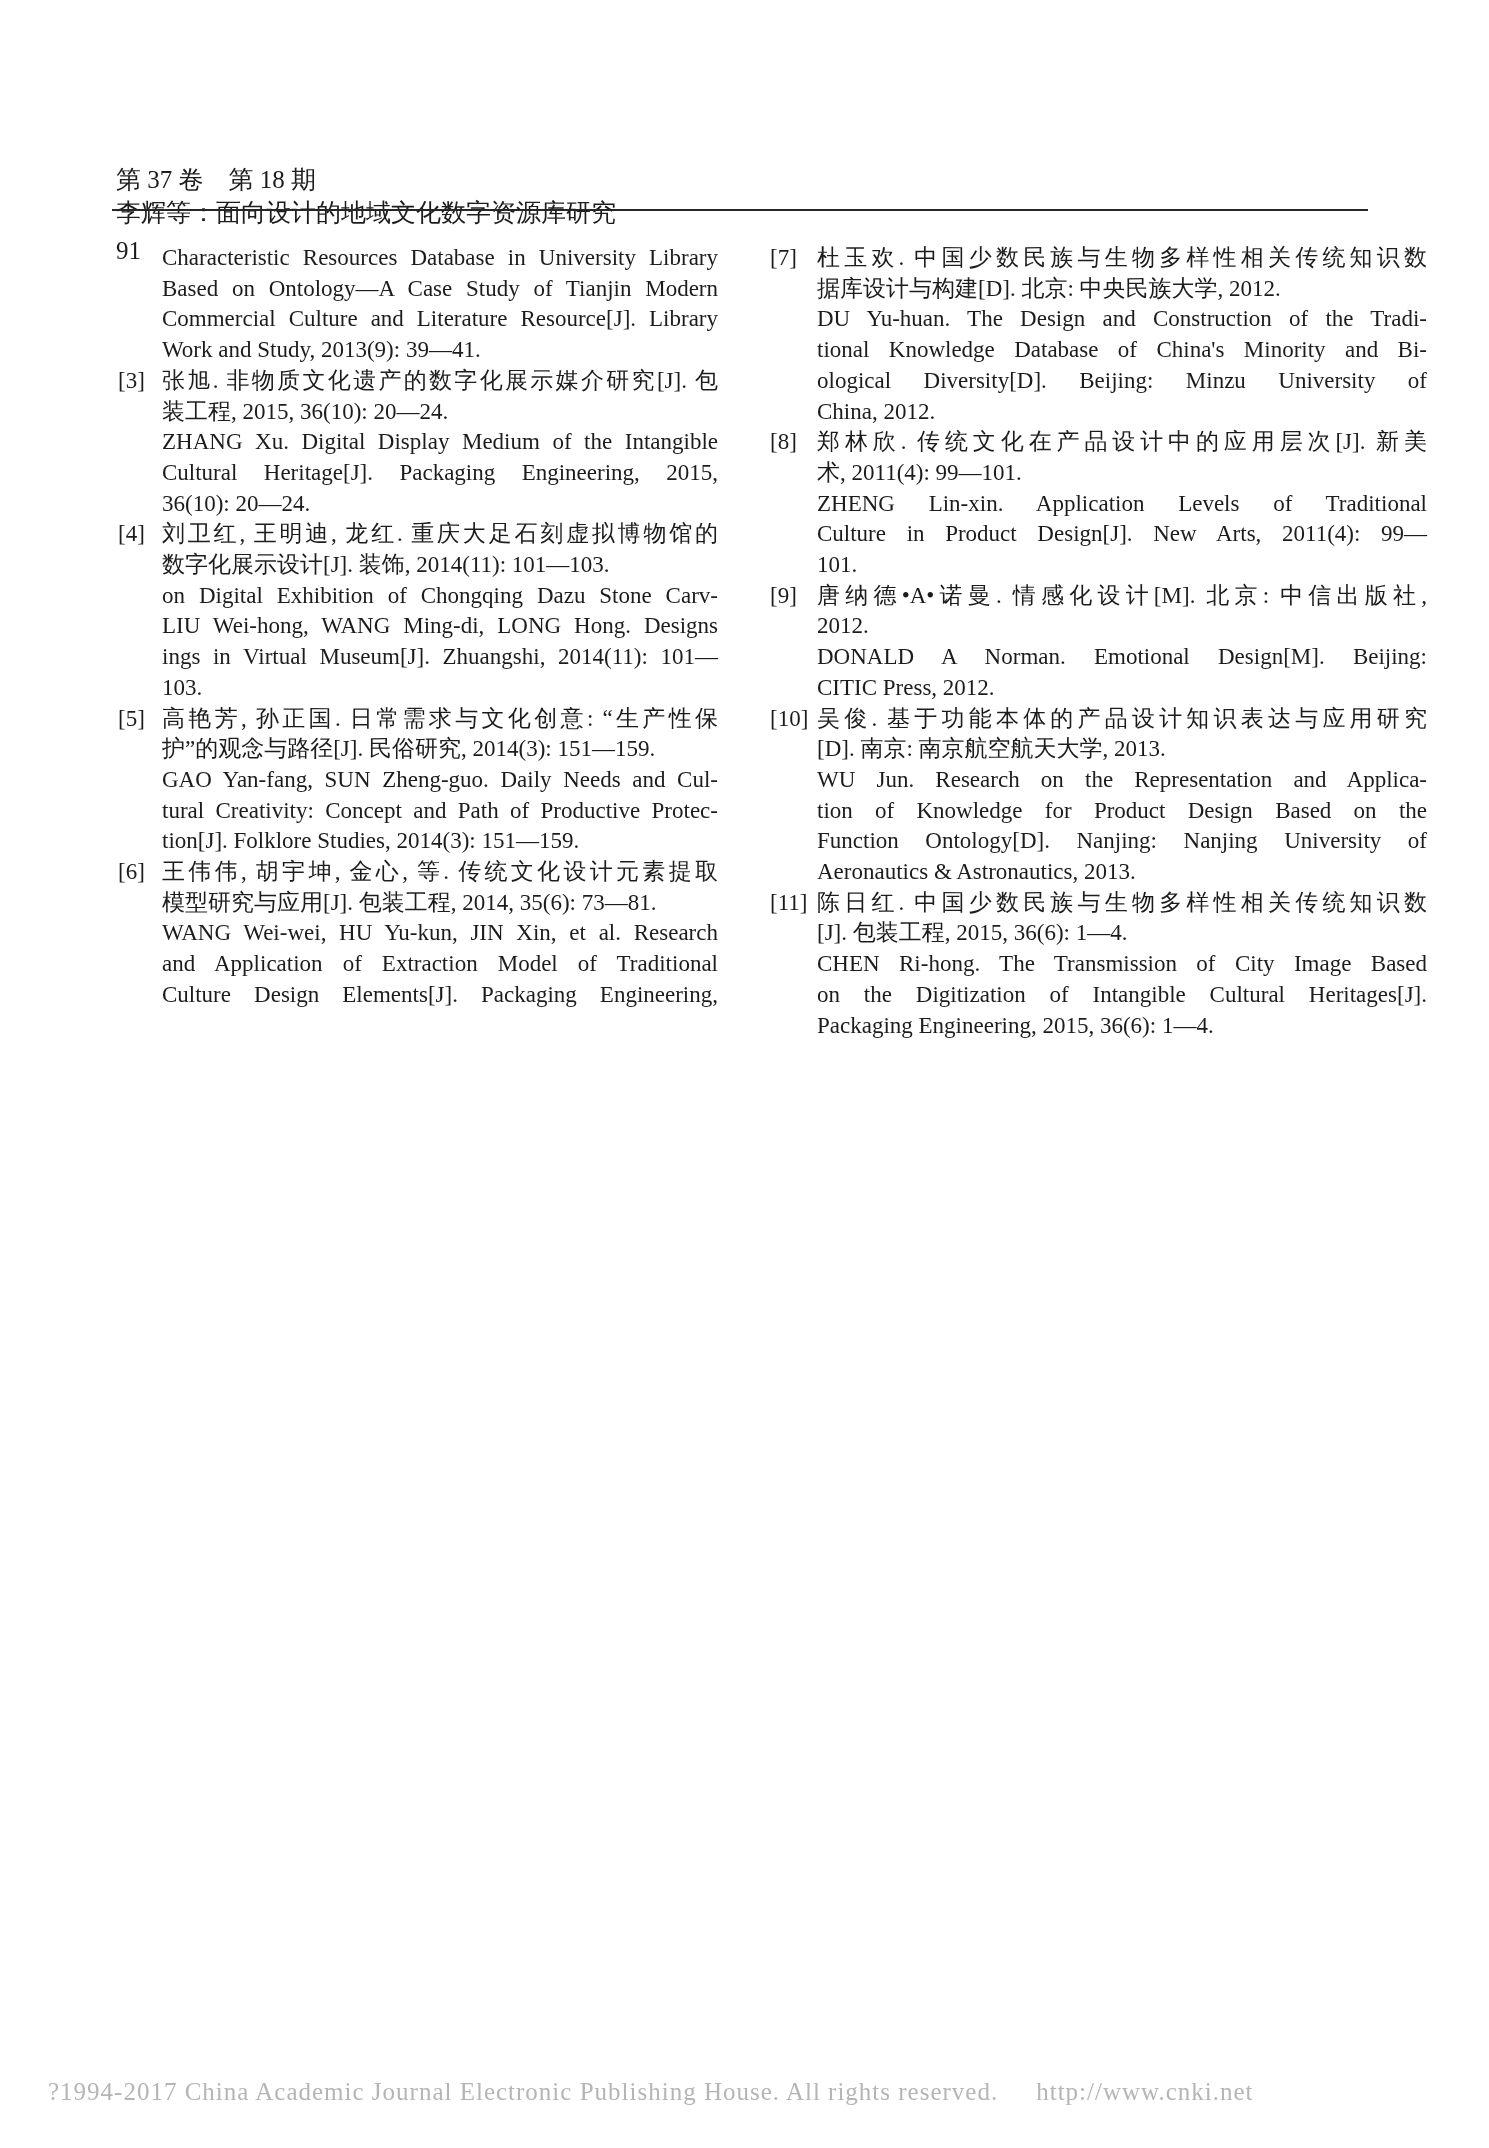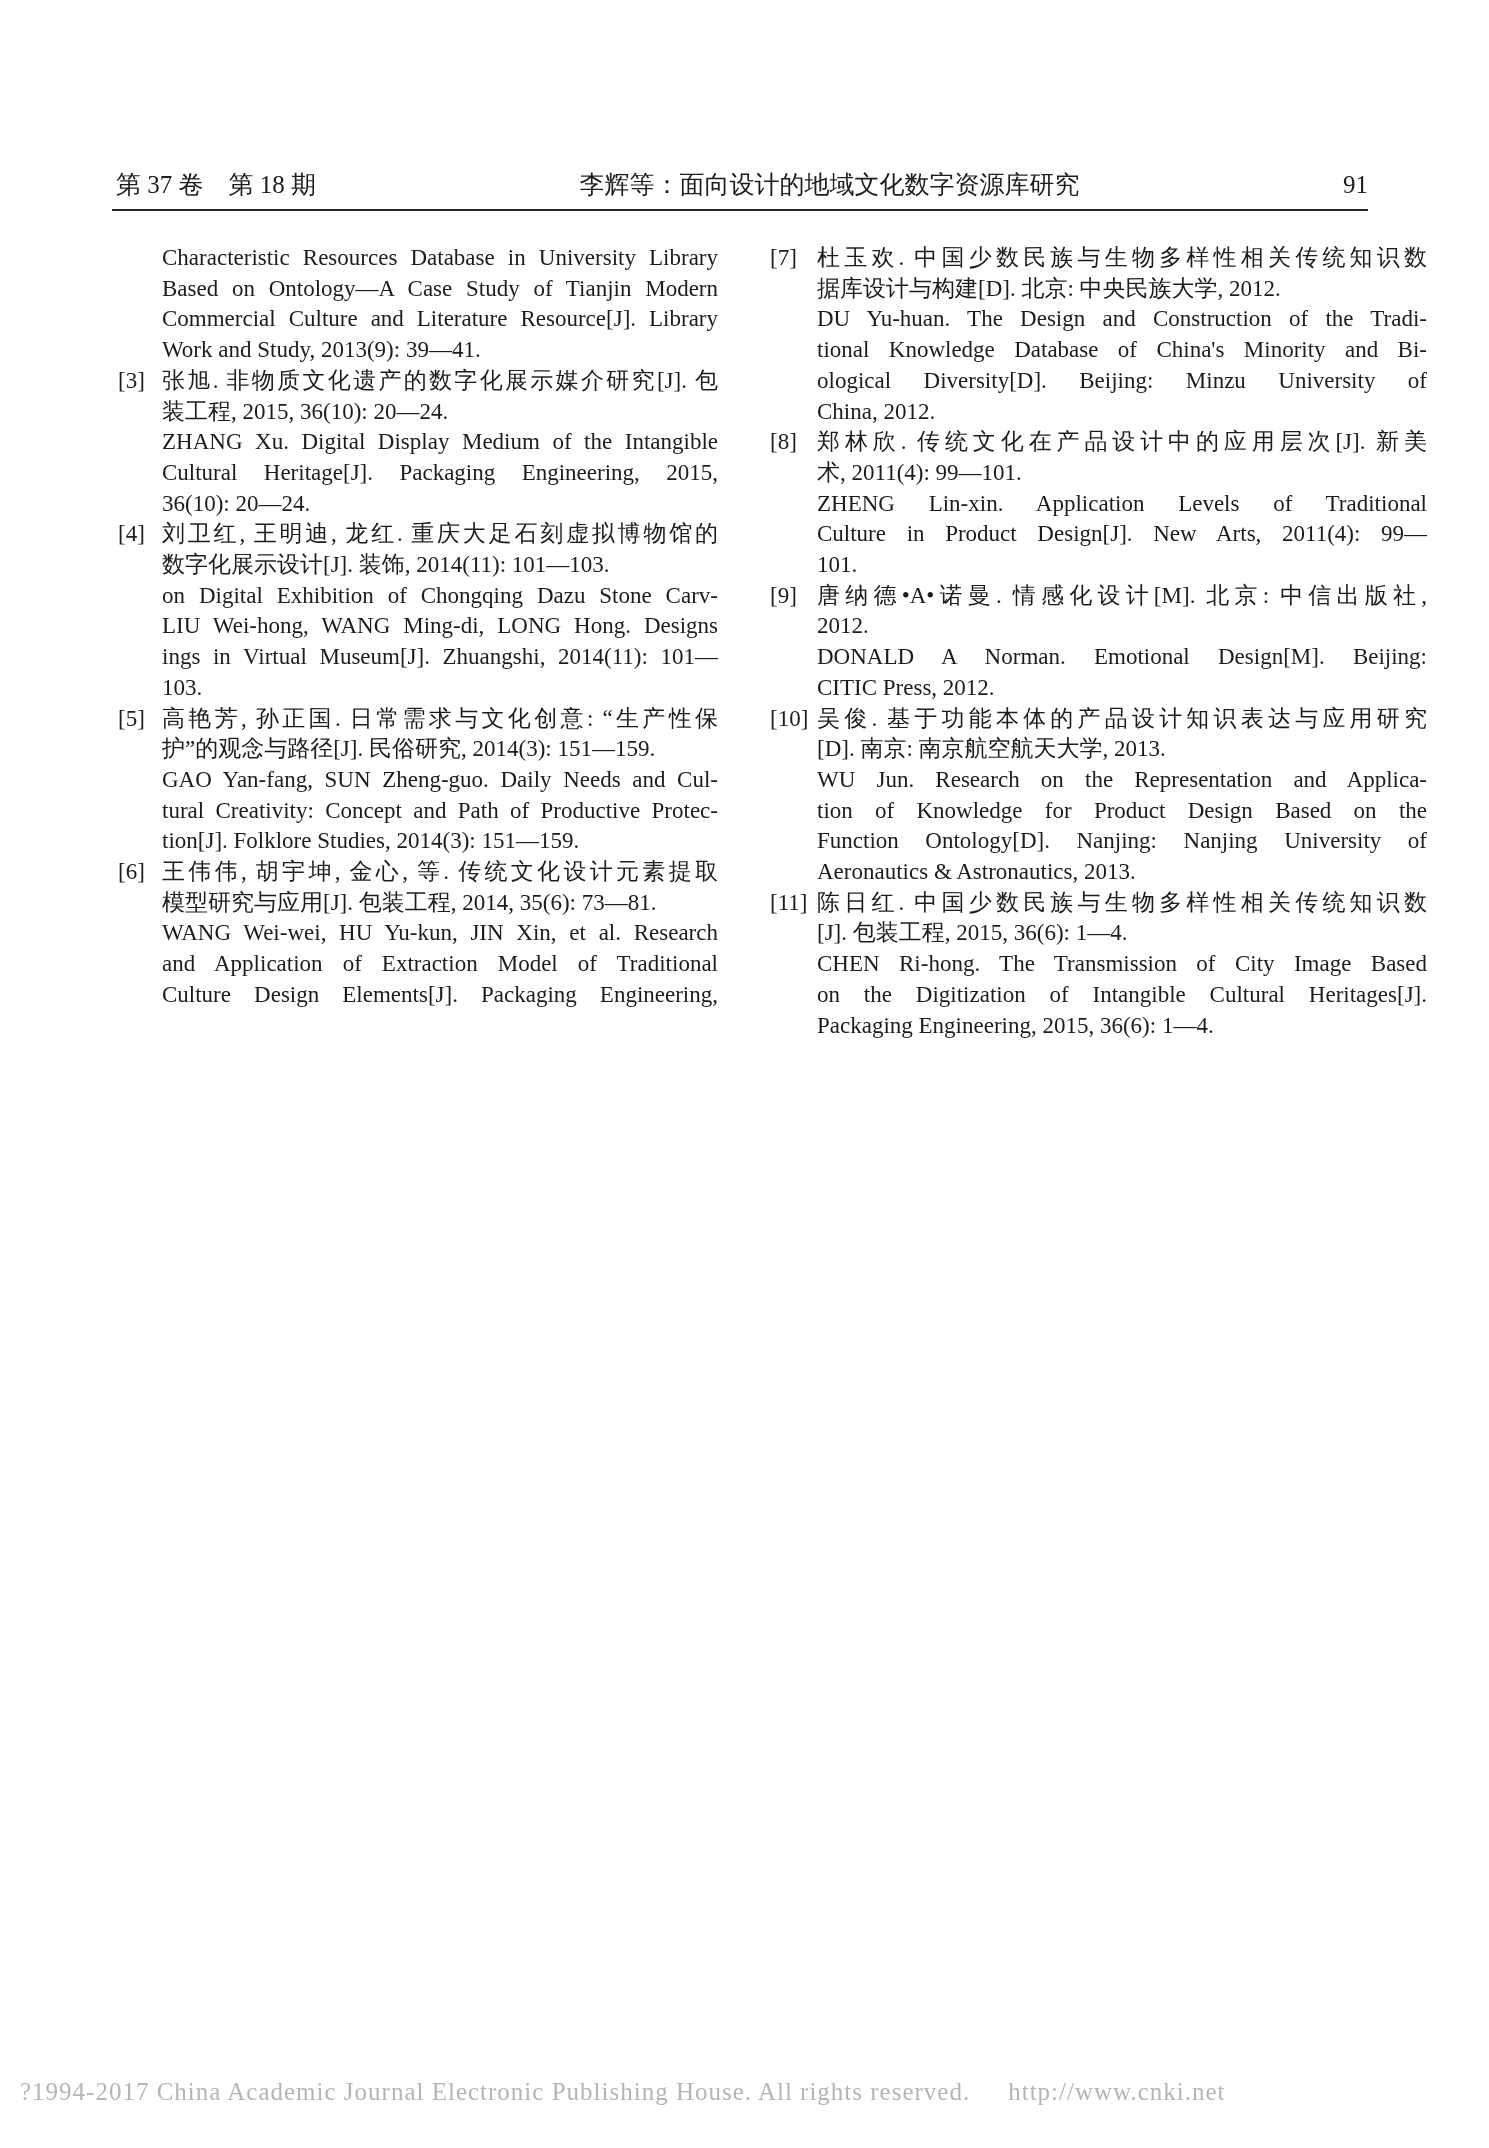--- a/index.html
+++ b/index.html
@@ -13,21 +13,21 @@
     width:1489px;height:2148px;position:relative;overflow:hidden;
     background:var(--page-bg);
     font-family:"Liberation Serif","DejaVu Serif",serif;
     color:var(--text-color);
   }
   .page{position:absolute;inset:0;}
 
   
   .hdr{
     position:absolute;left:116px;top:163px;width:1252px;
-    display:flex;align-items:baseline;font-size:25px;white-space:nowrap;
+    display:flex;align-items:baseline;font-size:25px;white-space:nowrap;flex-direction:column;
   }
   .hdr .vol{flex:0 0 auto;}
   .hdr .title{flex:1 1 auto;text-align:center;}
   .hdr .pageno{flex:0 0 auto;margin-top:8px;}
   .rule{
     position:absolute;left:112px;top:209px;width:1256px;height:2px;
     background:var(--rule-color);
   }
 
   
@@ -39,21 +39,21 @@
   .ref-line{
     margin-left:var(--gutter);
     text-align:justify;
     text-align-last:justify;
     white-space:nowrap;
   }
   .ref-line.seg-end{text-align-last:left;}
 
   
   .ftr{
-    position:absolute;left:20px;top:2078px;white-space:nowrap;
+    position:absolute;left:48px;top:2078px;white-space:nowrap;
     font-size:25px;letter-spacing:1px;color:var(--footer-color);text-align:center;
   }
   .ftr .url{margin-left:38px;}
 </style>
 </head>
 <body>
 
 <div class="page">
 
   <div class="hdr">

